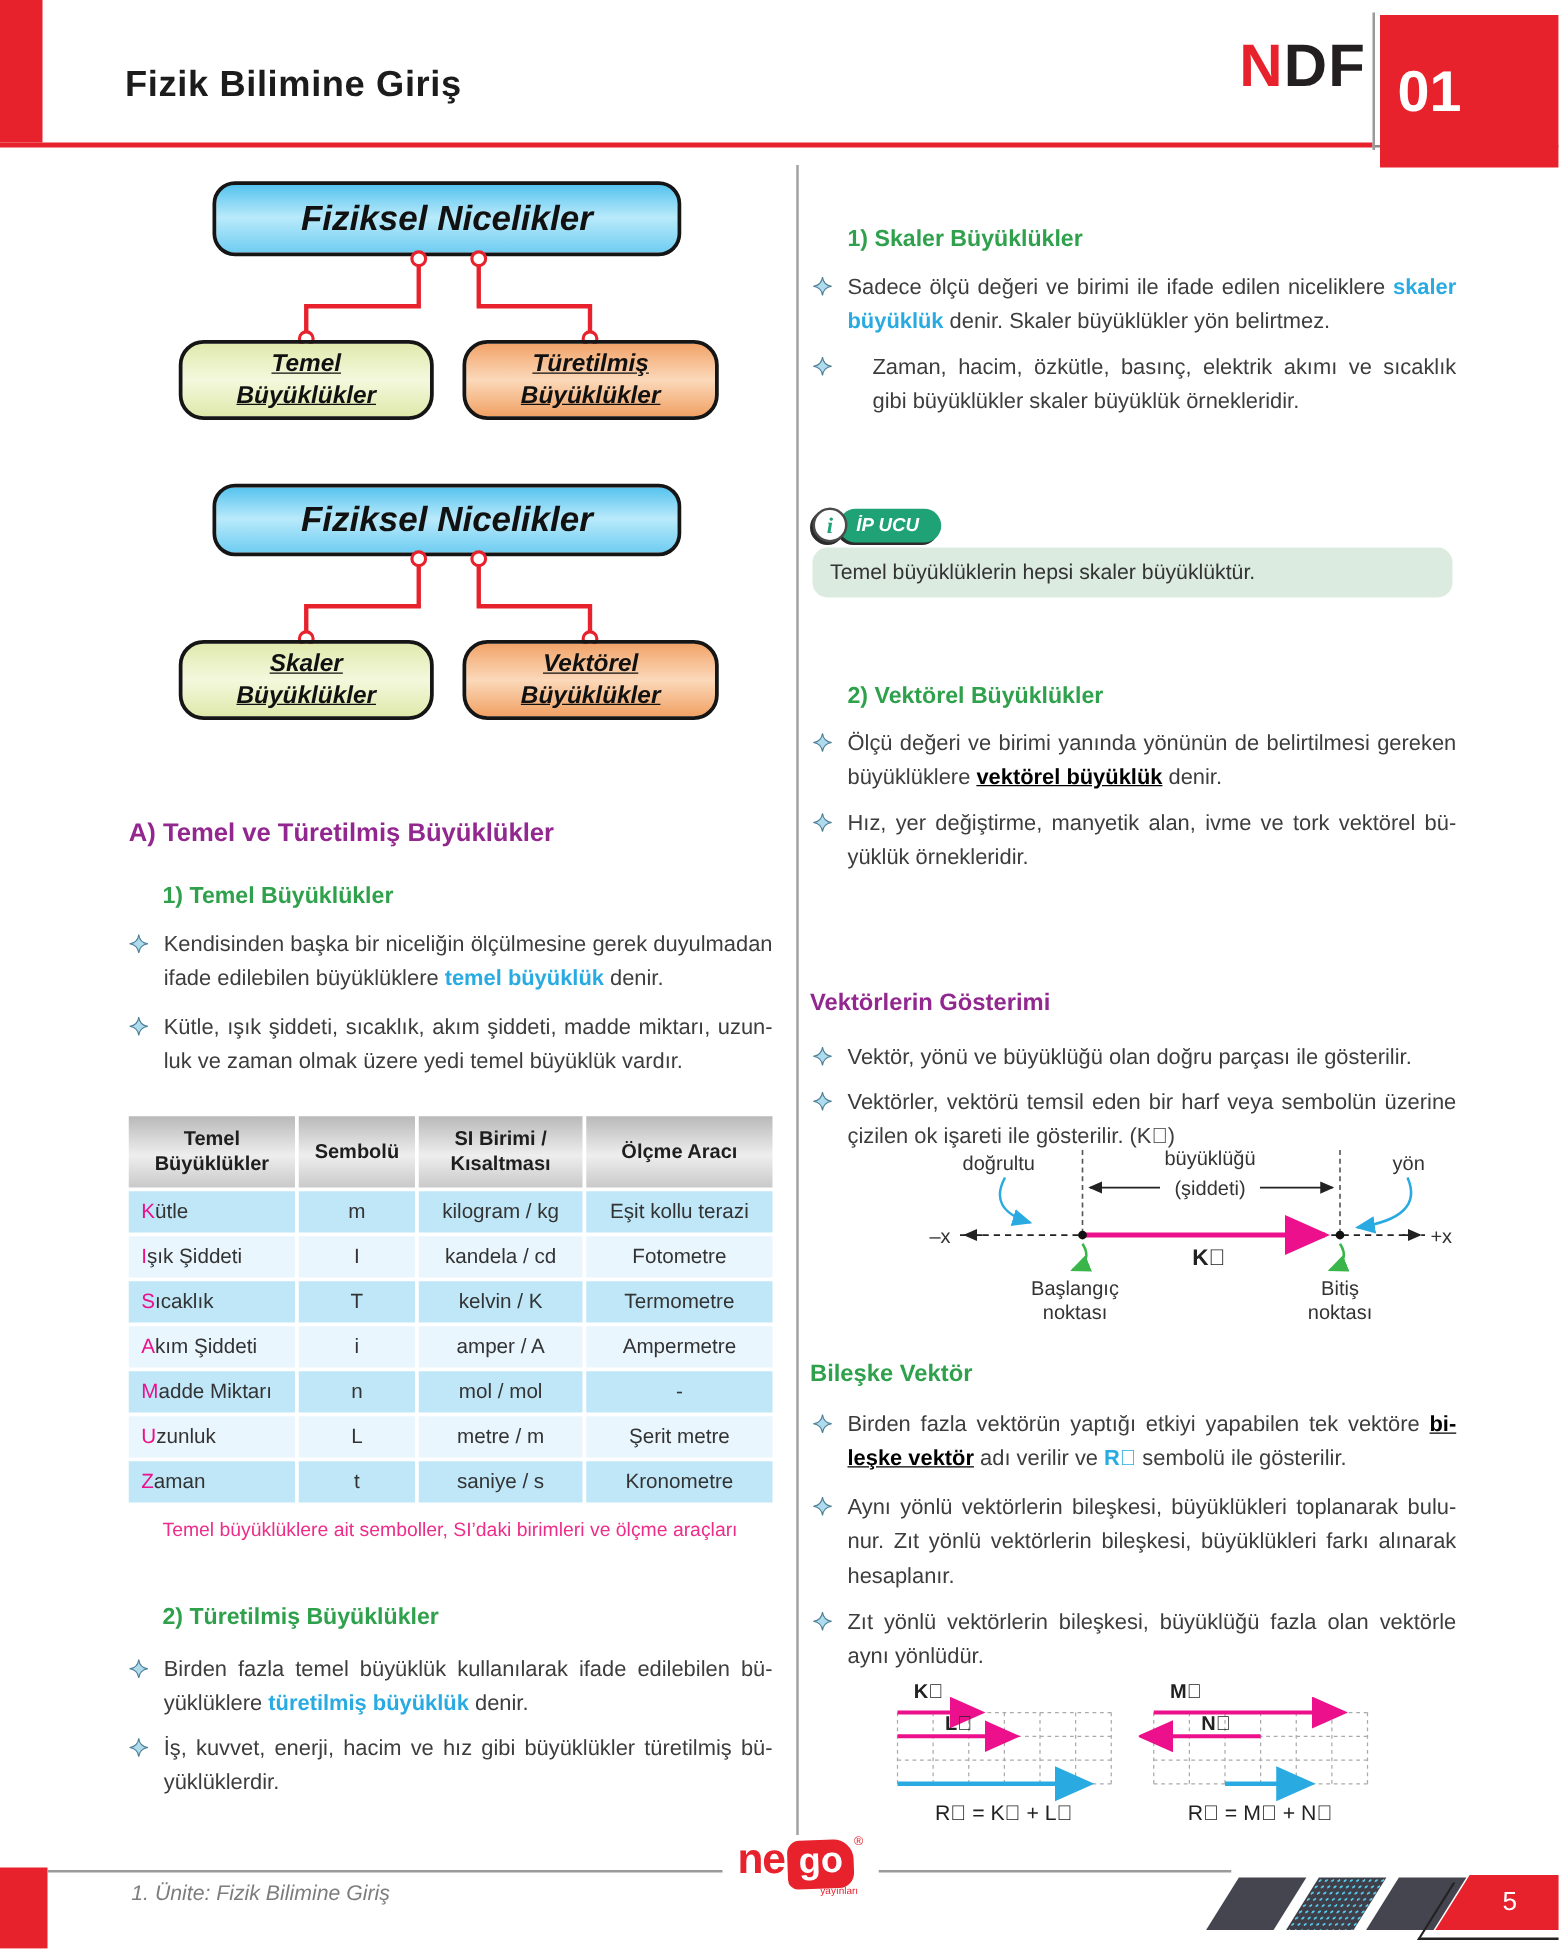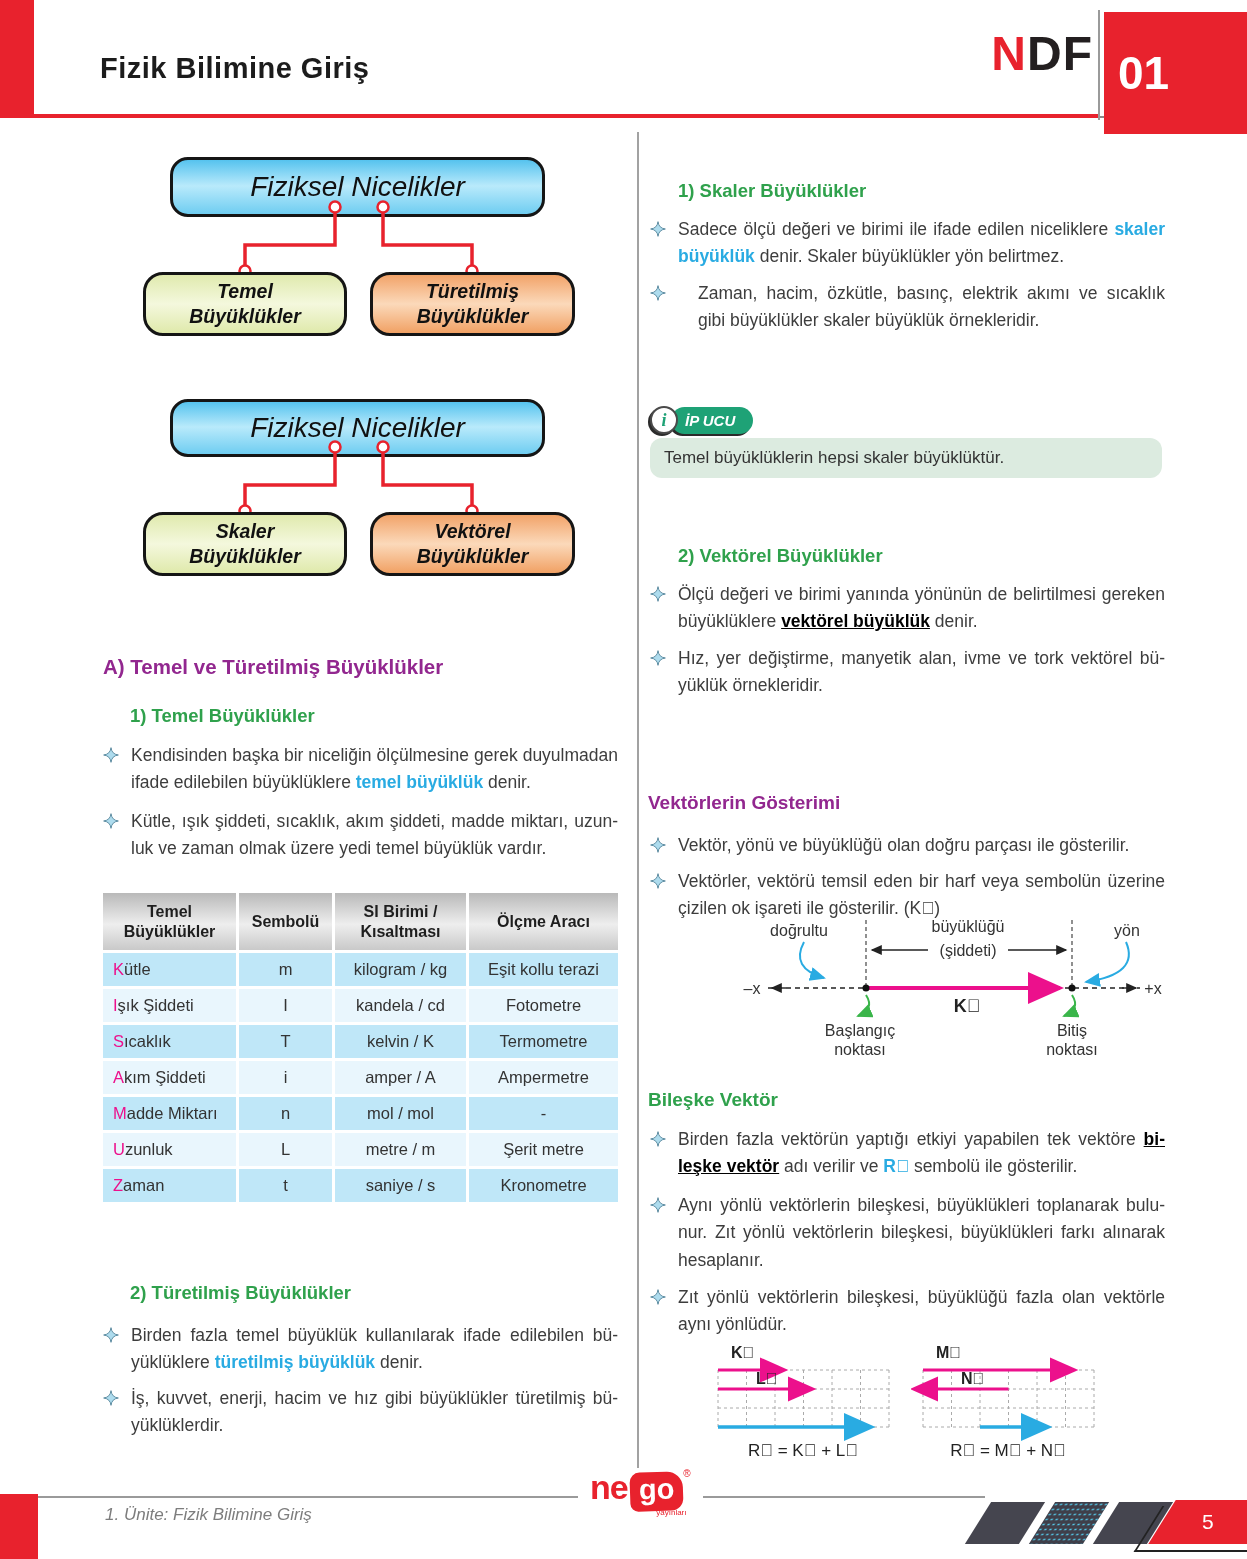--- a/index.html
+++ b/index.html
@@ -17,24 +17,24 @@
   .badge-vline{left:1098px;top:10px;width:2px;height:110px;background:#9a9a9a;}
   .badge01{left:1104px;top:12px;width:143px;height:122px;background:#e8222d;color:#fff;
            font-size:46px;font-weight:bold;display:flex;align-items:center;padding-left:14px;box-sizing:border-box;}
 
   .col-divider{left:637px;top:132px;width:2px;height:1342px;background:#a2a2a2;}
 
   
   .tree-root{border:3.5px solid #151515;border-radius:18px;
     background:linear-gradient(180deg,#56c3ee 0%,#b9eafb 48%,#6fcdf1 100%);
     display:flex;align-items:center;justify-content:center;
-    font-size:28px;font-weight:normal;font-style:italic;color:#111;box-sizing:border-box;margin-top:12px;}
+    font-size:28px;font-weight:bold;font-style:italic;color:#111;box-sizing:border-box;}
   .tree-child{border:3.5px solid #151515;border-radius:20px;display:flex;flex-direction:column;
     align-items:center;justify-content:center;font-size:19.5px;font-weight:bold;font-style:italic;
-    color:#111;line-height:1.3;box-sizing:border-box;text-align:center;}
+    color:#111;line-height:1.3;box-sizing:border-box;text-align:center;text-decoration:underline;}
   .child-green{background:linear-gradient(180deg,#e0eaae 0%,#f4f8dd 50%,#dfe9ab 100%);}
   .child-orange{background:linear-gradient(180deg,#f2a369 0%,#fbd9ba 50%,#f1a164 100%);}
 
   
   .hA{font-size:20.5px;font-weight:bold;color:#92278f;}
   .hSub{font-size:18.5px;font-weight:bold;color:#2fa14c;}
   .hSubP{font-size:19px;font-weight:bold;color:#92278f;}
   .hSubG{font-size:19px;font-weight:bold;color:#2fa14c;}
   .bullet{display:flex;gap:12px;}
   .bullet .txt{flex:1;font-size:17.5px;line-height:1.56;text-align:justify;color:#3d3d3d;}
@@ -213,20 +213,21 @@
     <div class="td r1">Şerit metre</div>
 
     <div class="td name r0">
         <span class="init">Z</span>
         <span>aman</span>
       </div>
     <div class="td r0">t</div>
     <div class="td r0">saniye / s</div>
     <div class="td r0">Kronometre</div>
   </div>
+  <div class="abs cap">Temel büyüklüklere ait semboller, SI’daki birimleri ve ölçme araçları</div>
 
   <div class="abs hSub" style="left:130px;top:1282px;">2)  Türetilmiş Büyüklükler</div>
   <div class="abs bullet" style="left:103px;top:1322px;width:515px;">
     <svg class="star" width="16" height="16" viewBox="0 0 24 24">
         <path d="M12 1 Q13.2 10.8 23 12 Q13.2 13.2 12 23 Q10.8 13.2 1 12 Q10.8 10.8 12 1 Z" fill="#aedcee" stroke="#4e7f95" stroke-width="1.3"></path>
       </svg>
     <div class="txt"><span>Birden fazla temel büyüklük kullanılarak ifade edilebilen bü­yüklüklere </span><span class="kw-blue">türetilmiş büyüklük</span><span> denir.</span></div>
   </div>
   <div class="abs bullet" style="left:103px;top:1385px;width:515px;">
     <svg class="star" width="16" height="16" viewBox="0 0 24 24">

